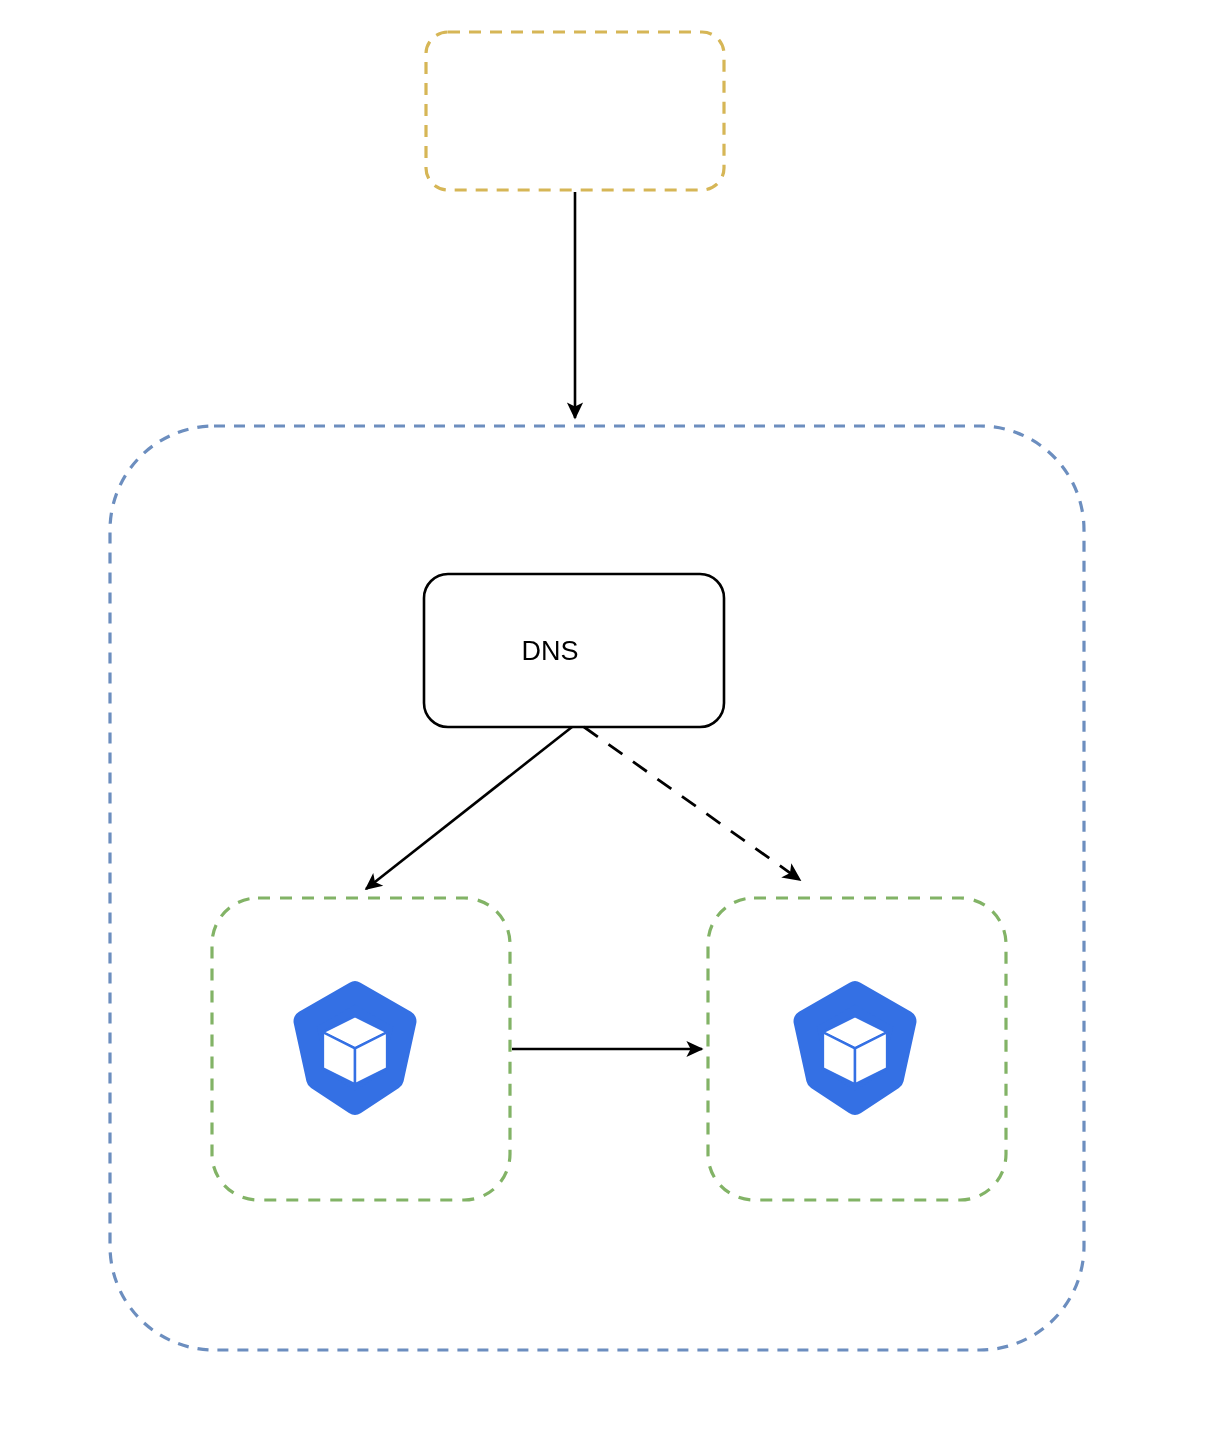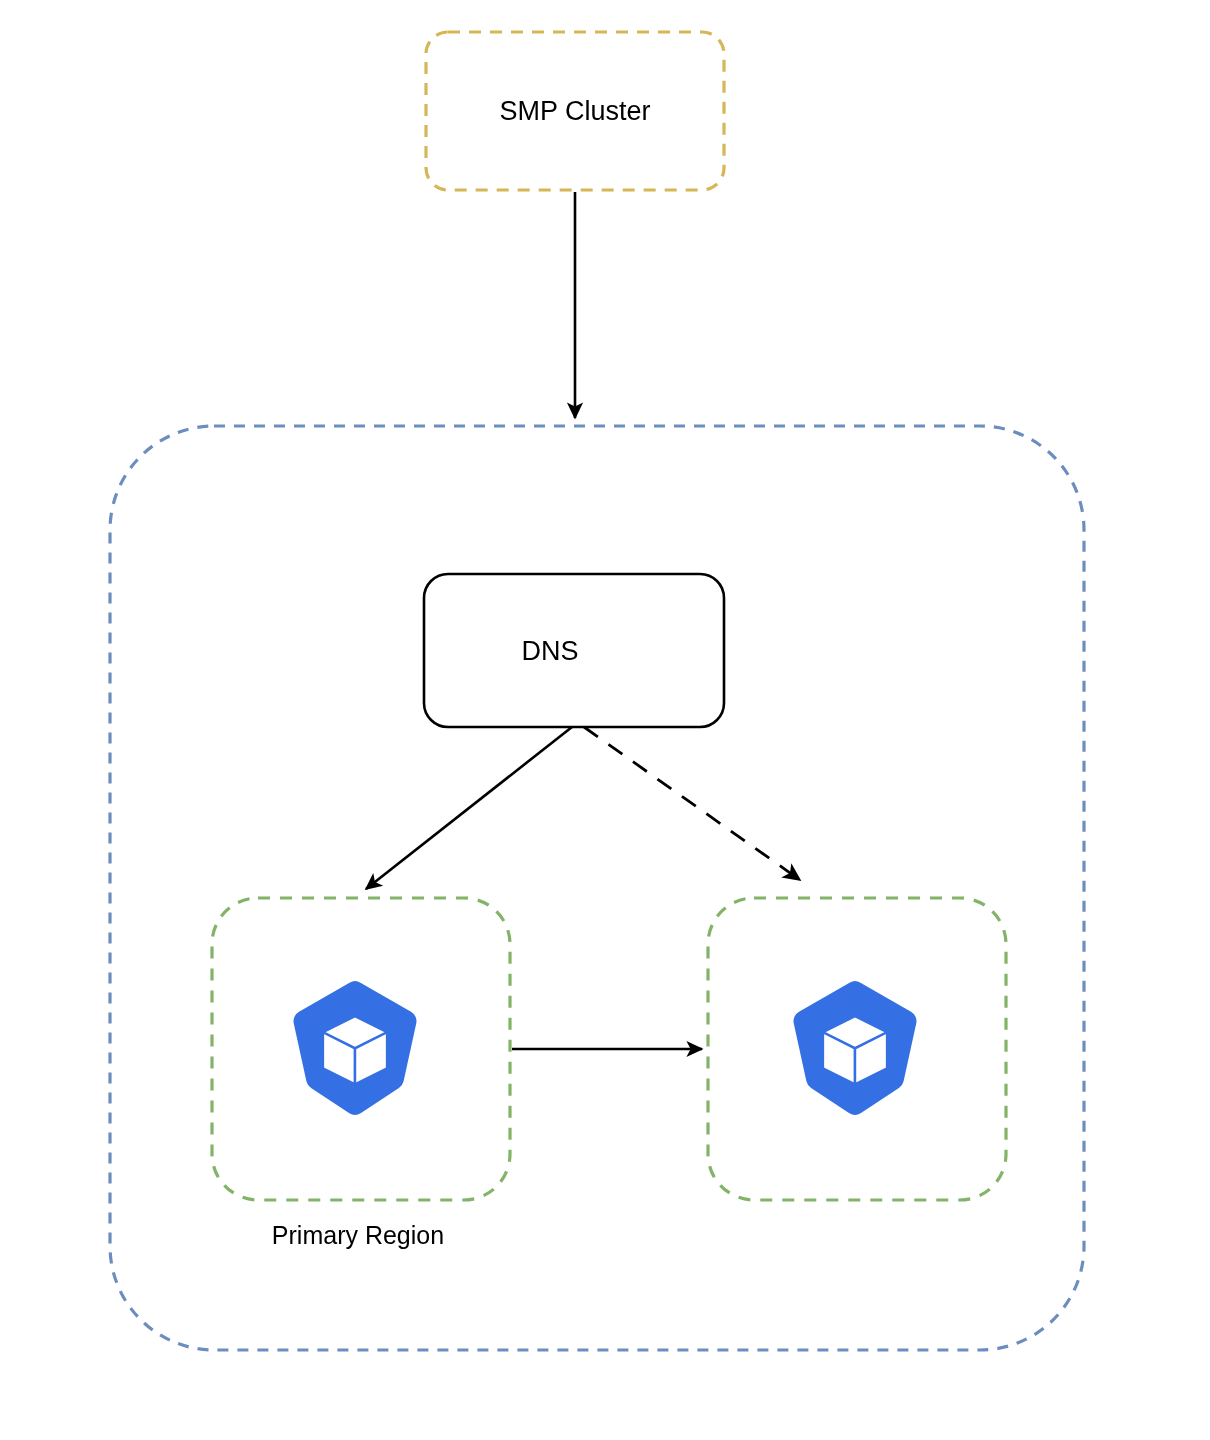--- a/index.html
+++ b/index.html
@@ -96,20 +96,18 @@
 
     <g transform="translate(855,1048) scale(1.62)">
       <path d="M 0,-34.5 L 31.2,-16.5 L 23.4,19.1 L 0,34.5 L -23.4,19.1 L -31.2,-16.5 Z" fill="#3470e4" stroke="#3470e4" stroke-width="13.5" stroke-linejoin="round" stroke-linecap="round"></path>
       <path d="M 0,-19.6 L 19.8,-9.7 L 19.8,12.6 L 0,22.5 L -19.8,12.6 L -19.8,-9.7 Z" fill="#ffffff"></path>
       <path d="M 0,-19.6 L 19.8,-9.7 L 0,0.2 L -19.8,-9.7 Z" fill="#ffffff" stroke="#3470e4" stroke-width="1.5" stroke-linejoin="round"></path>
       <path d="M -19.8,-9.7 L 0,0.2 L 0,22.5 L -19.8,12.6 Z" fill="#ffffff" stroke="#3470e4" stroke-width="1.5" stroke-linejoin="round"></path>
       <path d="M 19.8,-9.7 L 19.8,12.6 L 0,22.5 L 0,0.2 Z" fill="#ffffff" stroke="#3470e4" stroke-width="1.5" stroke-linejoin="round"></path>
     </g>
   </svg>
 
-  <div class="node-label label-smp">SMP Cluster</div>
 
   <div class="node-label label-dns">DNS</div>
 
-  <div class="node-label label-region label-primary">Primary Region</div>
 
 
 </div>
 
 </body></html>

